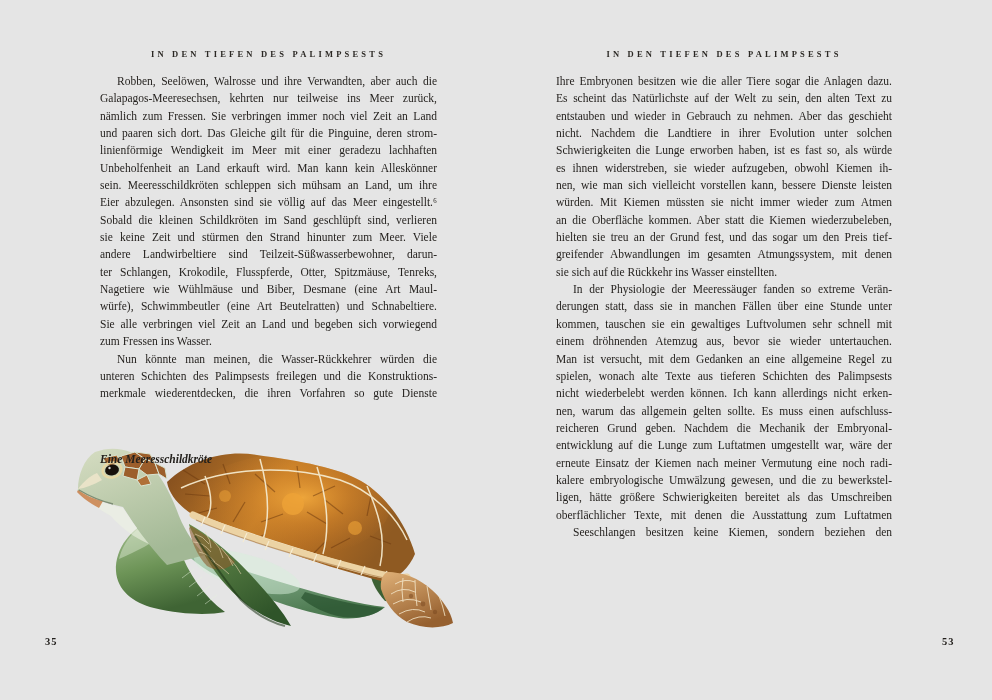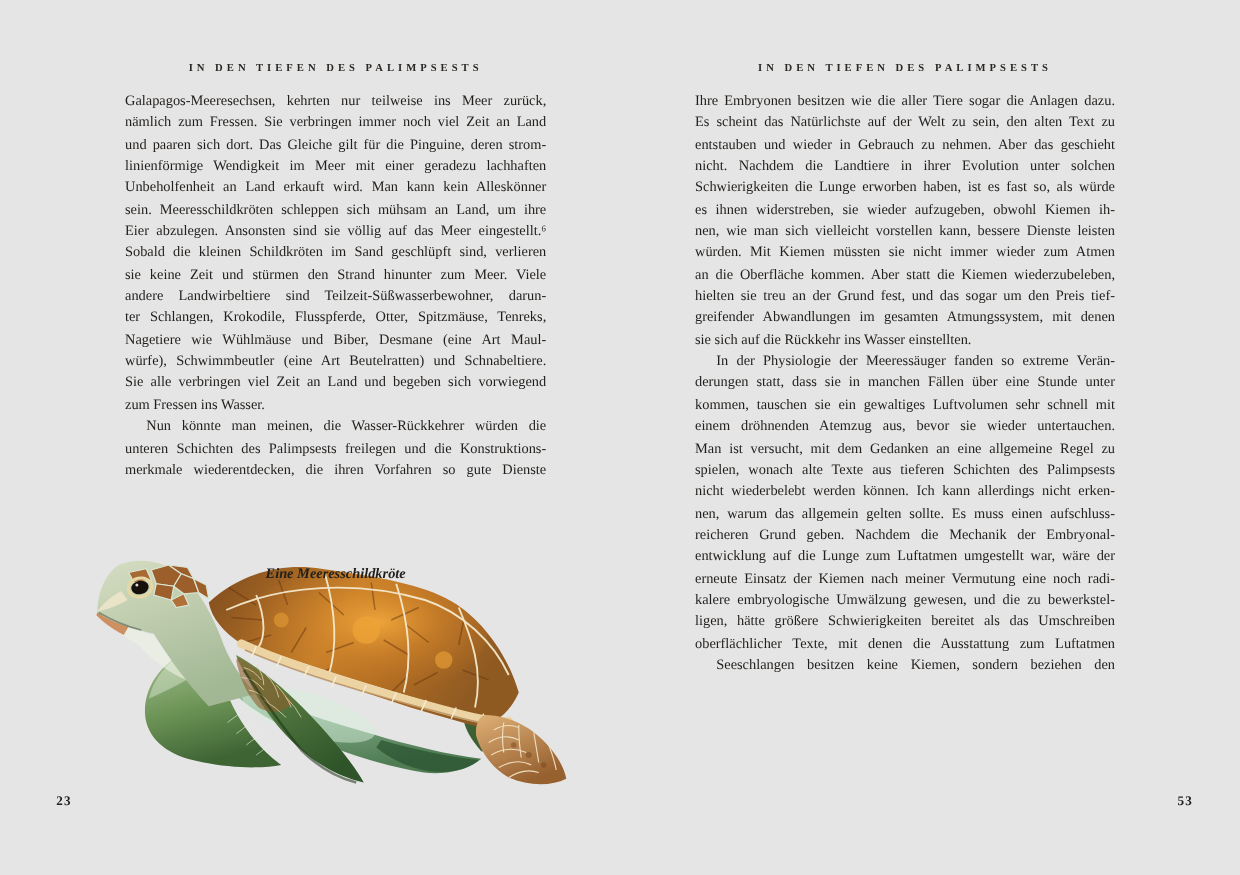--- a/index.html
+++ b/index.html
@@ -14,37 +14,38 @@
   .rh-left  { left:100px; width:337px; }
   .rh-right { left:556px; width:336px; }
   .text-block { position:absolute; top:73px; font-size:11.5px; line-height:17.35px; }
   .tb-left  { left:100px; width:337px; }
   .tb-right { left:556px; width:336px; }
   .para { margin:0; }
   .line { text-align:justify; text-align-last:justify; }
   .line-end { text-align-last:left; }
   .indent { text-indent:17px; }
   .caption {
-    position:absolute; top:453px; left:100px; width:337px; text-align:center;
+    position:absolute; top:453px; left:100px; width:337px; text-align:left;
     font-style:italic; font-weight:700; font-size:11.5px; color:#23201c;
   }
   .page-number { position:absolute; top:636px; font-size:10.5px; font-weight:700; letter-spacing:1px; }
   .pn-left  { left:45px; }
   .pn-right { left:930px;margin-left:12px; }
   .turtle-box { position:absolute; left:55px; top:444px; width:405px; height:195px; }
 </style>
 </head>
 <body>
 
 <div class="spread">
 
   <div>
     <div class="running-head rh-left">IN DEN TIEFEN DES PALIMPSESTS</div>
     <div class="text-block tb-left">
         <div class="para">
+          <div class="line indent" style="">Robben, Seelöwen, Walrosse und ihre Verwandten, aber auch die</div>
           <div class="line" style="">Galapagos-Meeresechsen, kehrten nur teilweise ins Meer zurück,</div>
           <div class="line" style="">nämlich zum Fressen. Sie verbringen immer noch viel Zeit an Land</div>
           <div class="line" style="">und paaren sich dort. Das Gleiche gilt für die Pinguine, deren strom-</div>
           <div class="line" style="">linienförmige Wendigkeit im Meer mit einer geradezu lachhaften</div>
           <div class="line" style="">Unbeholfenheit an Land erkauft wird. Man kann kein Alleskönner</div>
           <div class="line" style="">sein. Meeresschildkröten schleppen sich mühsam an Land, um ihre</div>
           <div class="line" style="">Eier abzulegen. Ansonsten sind sie völlig auf das Meer eingestellt.⁶</div>
           <div class="line" style="">Sobald die kleinen Schildkröten im Sand geschlüpft sind, verlieren</div>
           <div class="line" style="">sie keine Zeit und stürmen den Strand hinunter zum Meer. Viele</div>
           <div class="line" style="">andere Landwirbeltiere sind Teilzeit-Süßwasserbewohner, darun-</div>
@@ -225,21 +226,21 @@
             <path d="M372,142 q2,12 4,24"></path>
             <path d="M384,152 q4,10 6,20"></path>
         </g>
         <circle cx="356" cy="152" r="2.2" fill="rgba(120,70,30,0.5)"></circle>
         <circle cx="368" cy="160" r="2.4" fill="rgba(120,70,30,0.5)"></circle>
         <circle cx="380" cy="168" r="2.2" fill="rgba(120,70,30,0.5)"></circle>
       </g>
     </svg>
 
     <div class="caption">Eine Meeresschildkröte</div>
-    <div class="page-number pn-left">23</div>
+    <div class="page-number pn-left">35</div>
   </div>
 
   <div>
     <div class="running-head rh-right">IN DEN TIEFEN DES PALIMPSESTS</div>
     <div class="text-block tb-right">
         <div class="para">
           <div class="line" style="">Ihre Embryonen besitzen wie die aller Tiere sogar die Anlagen dazu.</div>
           <div class="line" style="">Es scheint das Natürlichste auf der Welt zu sein, den alten Text zu</div>
           <div class="line" style="">entstauben und wieder in Gebrauch zu nehmen. Aber das geschieht</div>
           <div class="line" style="">nicht. Nachdem die Landtiere in ihrer Evolution unter solchen</div>

